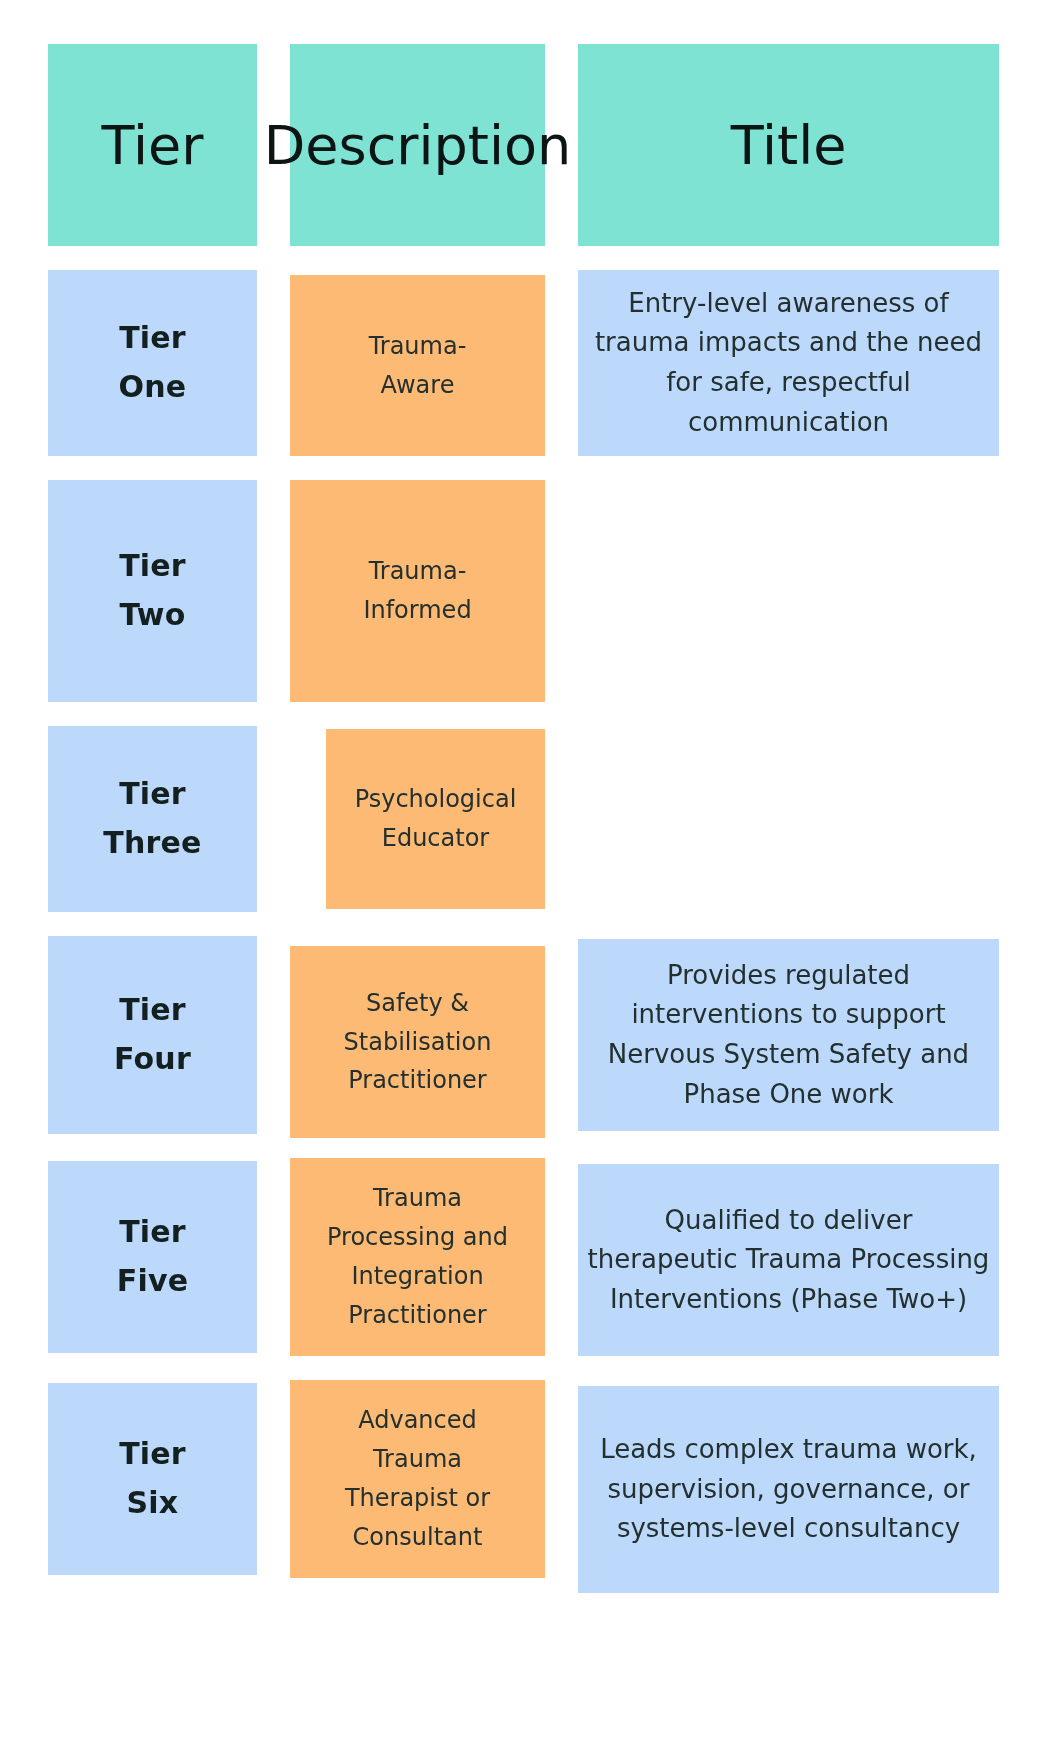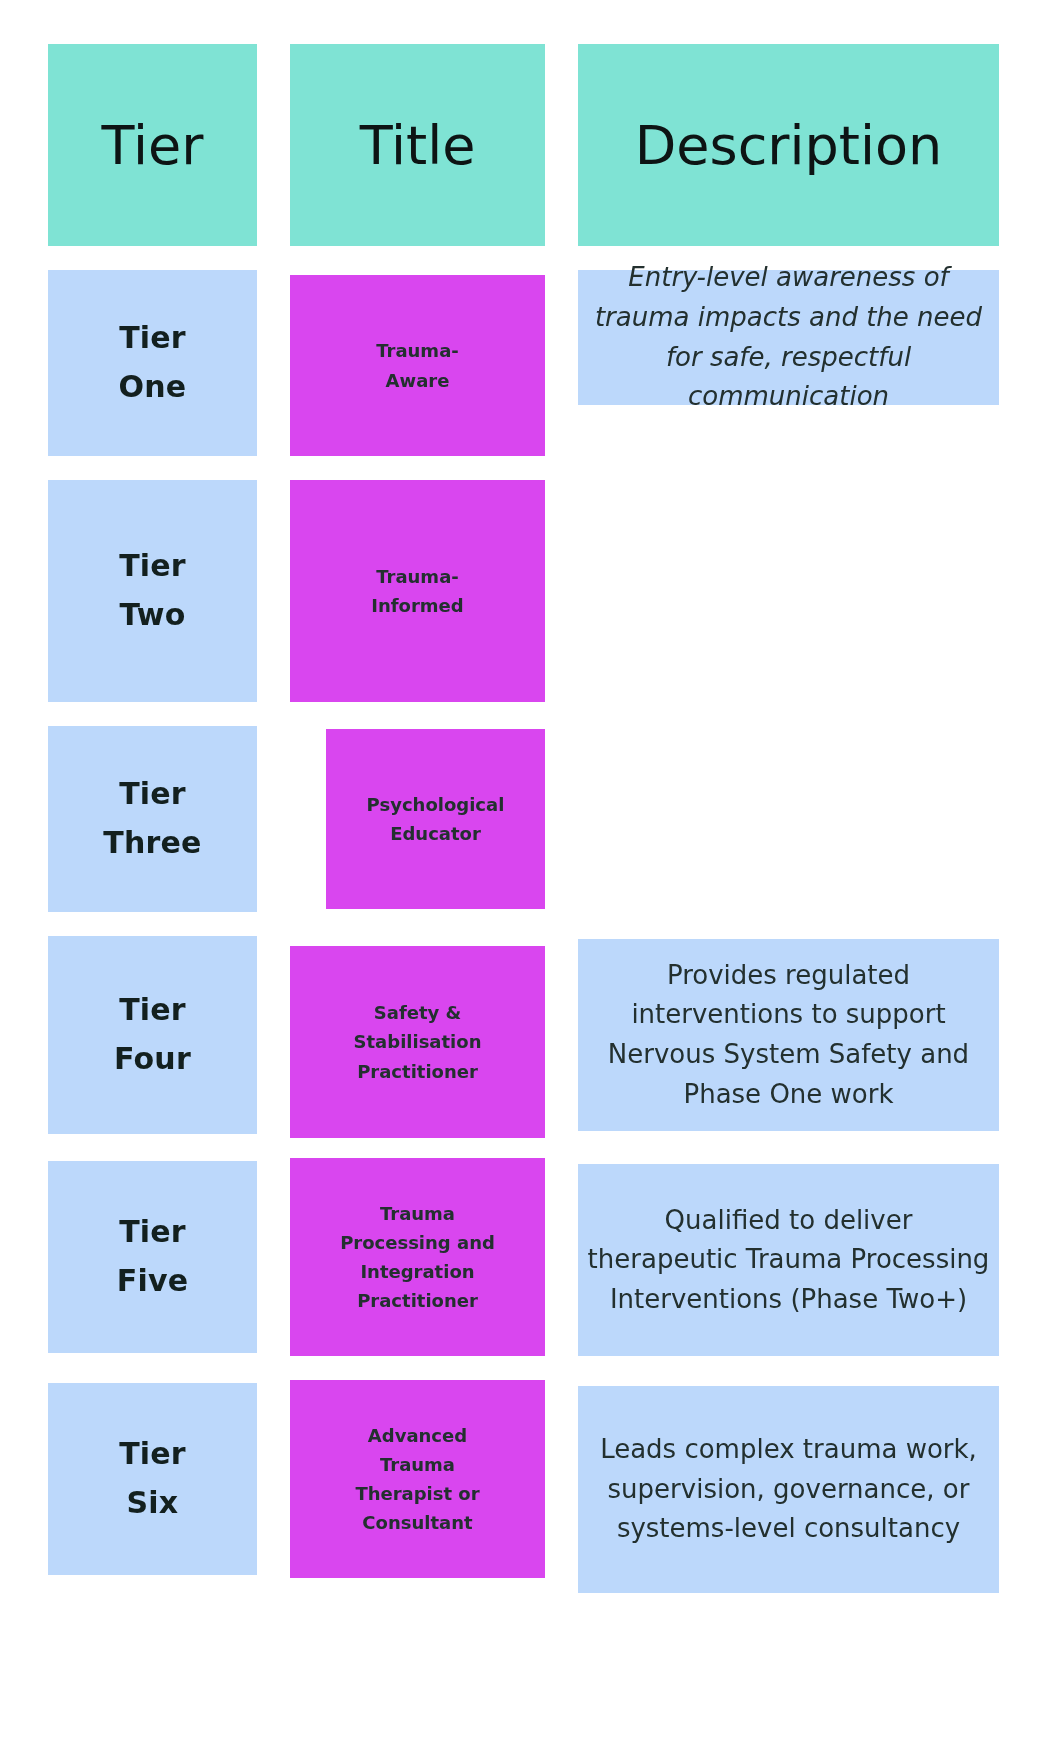--- a/index.html
+++ b/index.html
@@ -69,43 +69,43 @@
   .tier-cell {
     background: #bcd8fb;
     font-weight: bold;
     font-size: 30px;
     line-height: 1.62;
     color: #13201f;
     letter-spacing: 0.2px;
   }
 
   .title-cell {
-    background: #d946ef;
-    font-size: 18px;
+    background: #fdba74;
+    font-size: 24px;
     line-height: 1.62;
-    font-weight: 700;
+    font-weight: 400;
     color: #23302f;
   }
 
   .desc-cell {
     background: #bcd8fb;
     font-size: 26px;
     line-height: 1.52;
     font-weight: 400;
     color: #23302f;
   }
 
   
   .body-row .tier-cell  { align-self: stretch; }
   .body-row .title-cell { align-self: stretch; }
   .body-row .desc-cell  { align-self: stretch; }
 
   .r1 .tier-cell  { height: 186px; }
   .r1 .title-cell { height: 186px; margin-top: 5px; height: 181px; }
-  .r1 .desc-cell  { height: 135px; font-style: italic; }
+  .r1 .desc-cell  { height: 186px; }
 
   .r2 .tier-cell  { height: 222px; }
   .r2 .title-cell { height: 222px; }
   .r2 .desc-cell  { height: 222px; }
 
   .r3 .tier-cell  { height: 186px; }
   .r3 .title-cell { height: 180px; margin-top: 3px; margin-left: 36px; }
   .r3 .desc-cell  { height: 186px; }
 
   .r4 .tier-cell  { height: 198px; }
@@ -122,22 +122,22 @@
 
   .nowrap-lines { white-space: pre-line; }
 </style>
 </head>
 <body>
 
 <div class="table-wrap">
 
   <div class="row header-row">
     <div class="cell head-cell head-tier">Tier</div>
+    <div class="cell head-cell head-desc">Description</div>
     <div class="cell head-cell head-title">Title</div>
-    <div class="cell head-cell head-desc">Description</div>
   </div>
 
   <div class="row body-row r1">
     <div class="cell tier-cell nowrap-lines">Tier
 One</div>
     <div class="cell title-cell nowrap-lines">Trauma-
 Aware</div>
     <div class="cell desc-cell">Entry-level awareness of trauma impacts and the need for safe, respectful communication</div>
   </div>
 

